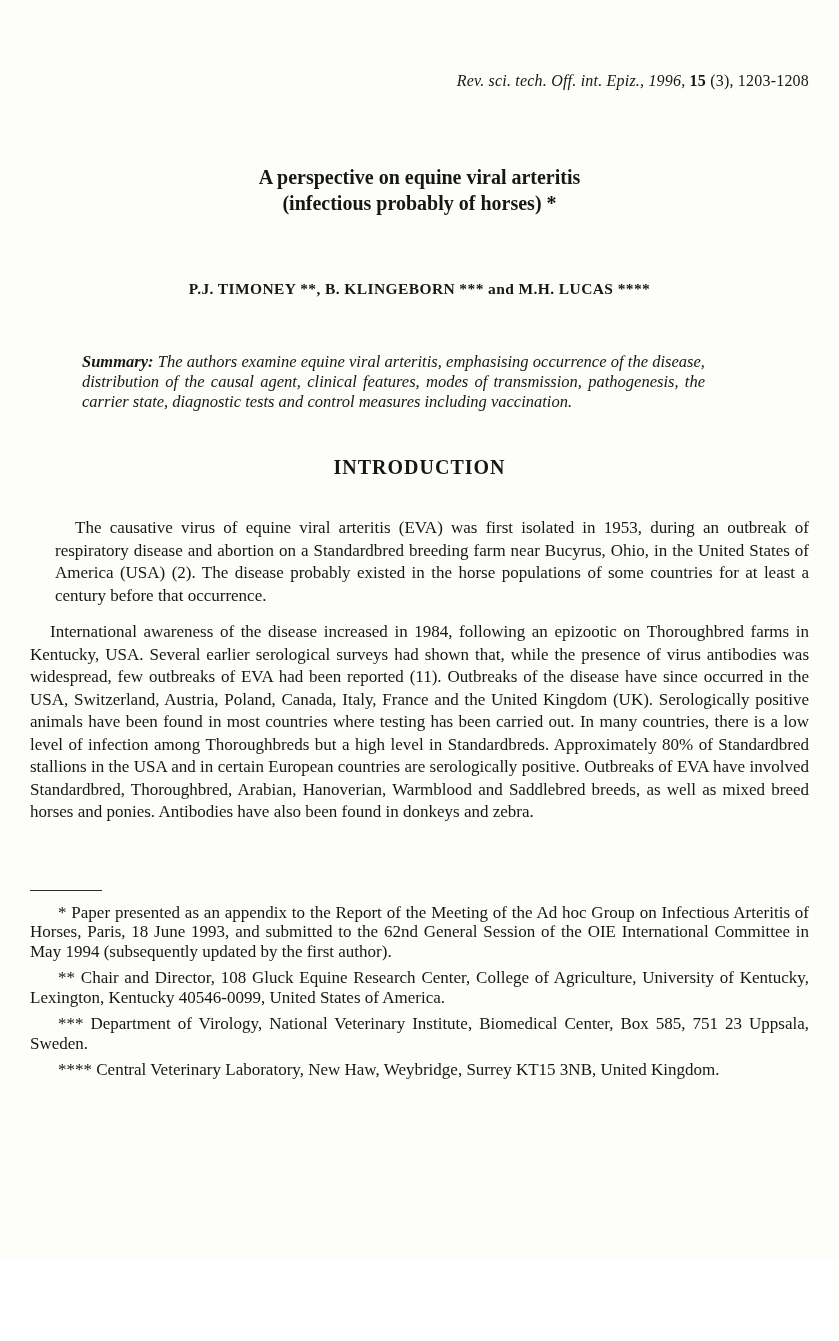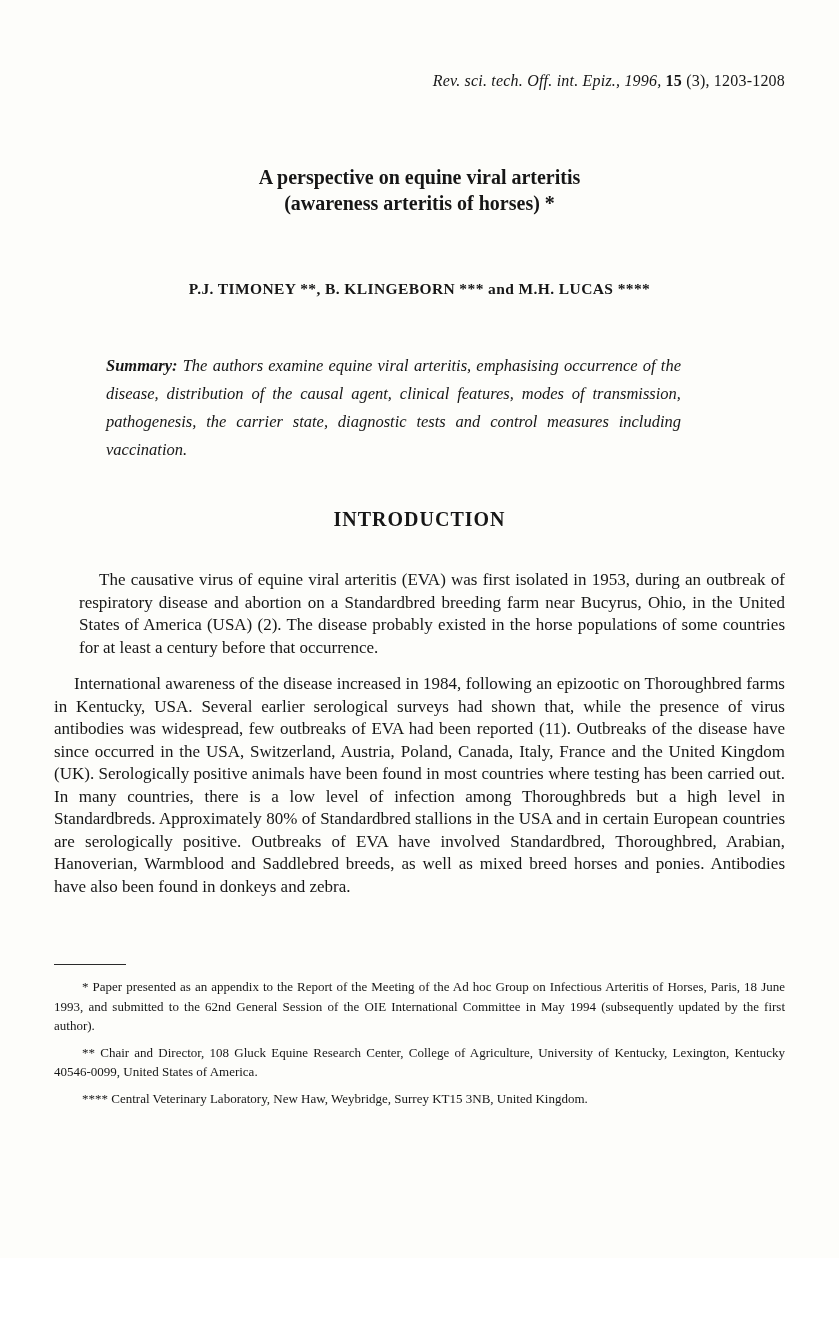--- a/index.html
+++ b/index.html
@@ -7,21 +7,21 @@
     padding: 0;
     background: #ffffff;
   }
   .page {
     position: relative;
     width: 839px;
     height: 1258px;
     margin: 0 auto;
     background: #fdfdfa;
     box-sizing: border-box;
-    padding: 0 54px;
+    padding: 0 30px;
     overflow: hidden;
     font-family: "Liberation Serif", serif;
     color: #161616;
   }
   .journal-ref {
     padding-top: 72px;
     text-align: right;
     font-size: 16px;
     letter-spacing: 0.2px;
   }
@@ -38,21 +38,21 @@
     margin-top: 64px;
     text-align: center;
     font-size: 15.5px;
     font-weight: bold;
     letter-spacing: 0.4px;
   }
   .summary {
     margin: 54px 104px 0 52px;
     font-size: 16.5px;
     font-style: italic;
-    line-height: 28px;
+    line-height: 20px;
     text-align: justify;
   }
   .summary .label { font-weight: bold; }
   .keywords {
     margin: 24px 104px 0 52px;
     font-size: 16.5px;
     line-height: 22px;
     text-align: justify;
   }
   .section-heading {
@@ -72,54 +72,55 @@
   .body-para.first { margin-top: 38px; margin-left: 25px; }
   .footnote-rule {
     width: 72px;
     height: 0;
     border-top: 1.5px solid #2a2a2a;
     margin-top: 66px;
   }
   .footnotes { margin-top: 12px; }
   .footnote {
     margin: 7px 0 0 0;
-    font-size: 13px;
+    font-size: 17px;
     line-height: 19.5px;
     text-align: justify;
     text-indent: 28px;
   }
 </style>
 </head>
 <body>
 
 <div class="page">
 
   <div class="journal-ref">
     <span class="it">Rev. sci. tech. Off. int. Epiz., 1996, </span><span class="vol">15</span><span> (3), 1203-1208</span>
   </div>
 
   <h1 class="paper-title">
     <span>A perspective on equine viral arteritis</span><br>
-    <span>(awareness arteritis of horses) *</span>
+    <span>(infectious probably of horses) *</span>
   </h1>
 
   <div class="authors">P.J. TIMONEY **, B. KLINGEBORN *** and M.H. LUCAS ****</div>
 
   <p class="summary">
     <span class="label">Summary:</span><span> The authors examine equine viral arteritis, emphasising occurrence of the disease, distribution of the causal agent, clinical features, modes of transmission, pathogenesis, the carrier state, diagnostic tests and control measures including vaccination.</span>
   </p>
 
 
   <h2 class="section-heading">INTRODUCTION</h2>
 
   <p class="body-para first">The causative virus of equine viral arteritis (EVA) was first isolated in 1953, during an outbreak of respiratory disease and abortion on a Standardbred breeding farm near Bucyrus, Ohio, in the United States of America (USA) (2). The disease probably existed in the horse populations of some countries for at least a century before that occurrence.</p>
 
   <p class="body-para">International awareness of the disease increased in 1984, following an epizootic on Thoroughbred farms in Kentucky, USA. Several earlier serological surveys had shown that, while the presence of virus antibodies was widespread, few outbreaks of EVA had been reported (11). Outbreaks of the disease have since occurred in the USA, Switzerland, Austria, Poland, Canada, Italy, France and the United Kingdom (UK). Serologically positive animals have been found in most countries where testing has been carried out. In many countries, there is a low level of infection among Thoroughbreds but a high level in Standardbreds. Approximately 80% of Standardbred stallions in the USA and in certain European countries are serologically positive. Outbreaks of EVA have involved Standardbred, Thoroughbred, Arabian, Hanoverian, Warmblood and Saddlebred breeds, as well as mixed breed horses and ponies. Antibodies have also been found in donkeys and zebra.</p>
 
   <div class="footnote-rule"></div>
 
   <div class="footnotes">
     <p class="footnote">* Paper presented as an appendix to the Report of the Meeting of the Ad hoc Group on Infectious Arteritis of Horses, Paris, 18 June 1993, and submitted to the 62nd General Session of the OIE International Committee in May 1994 (subsequently updated by the first author).</p>
     <p class="footnote">** Chair and Director, 108 Gluck Equine Research Center, College of Agriculture, University of Kentucky, Lexington, Kentucky 40546-0099, United States of America.</p>
+    <p class="footnote">*** Department of Virology, National Veterinary Institute, Biomedical Center, Box 585, 751 23 Uppsala, Sweden.</p>
     <p class="footnote">**** Central Veterinary Laboratory, New Haw, Weybridge, Surrey KT15 3NB, United Kingdom.</p>
   </div>
 
 </div>
 
 </body></html>

